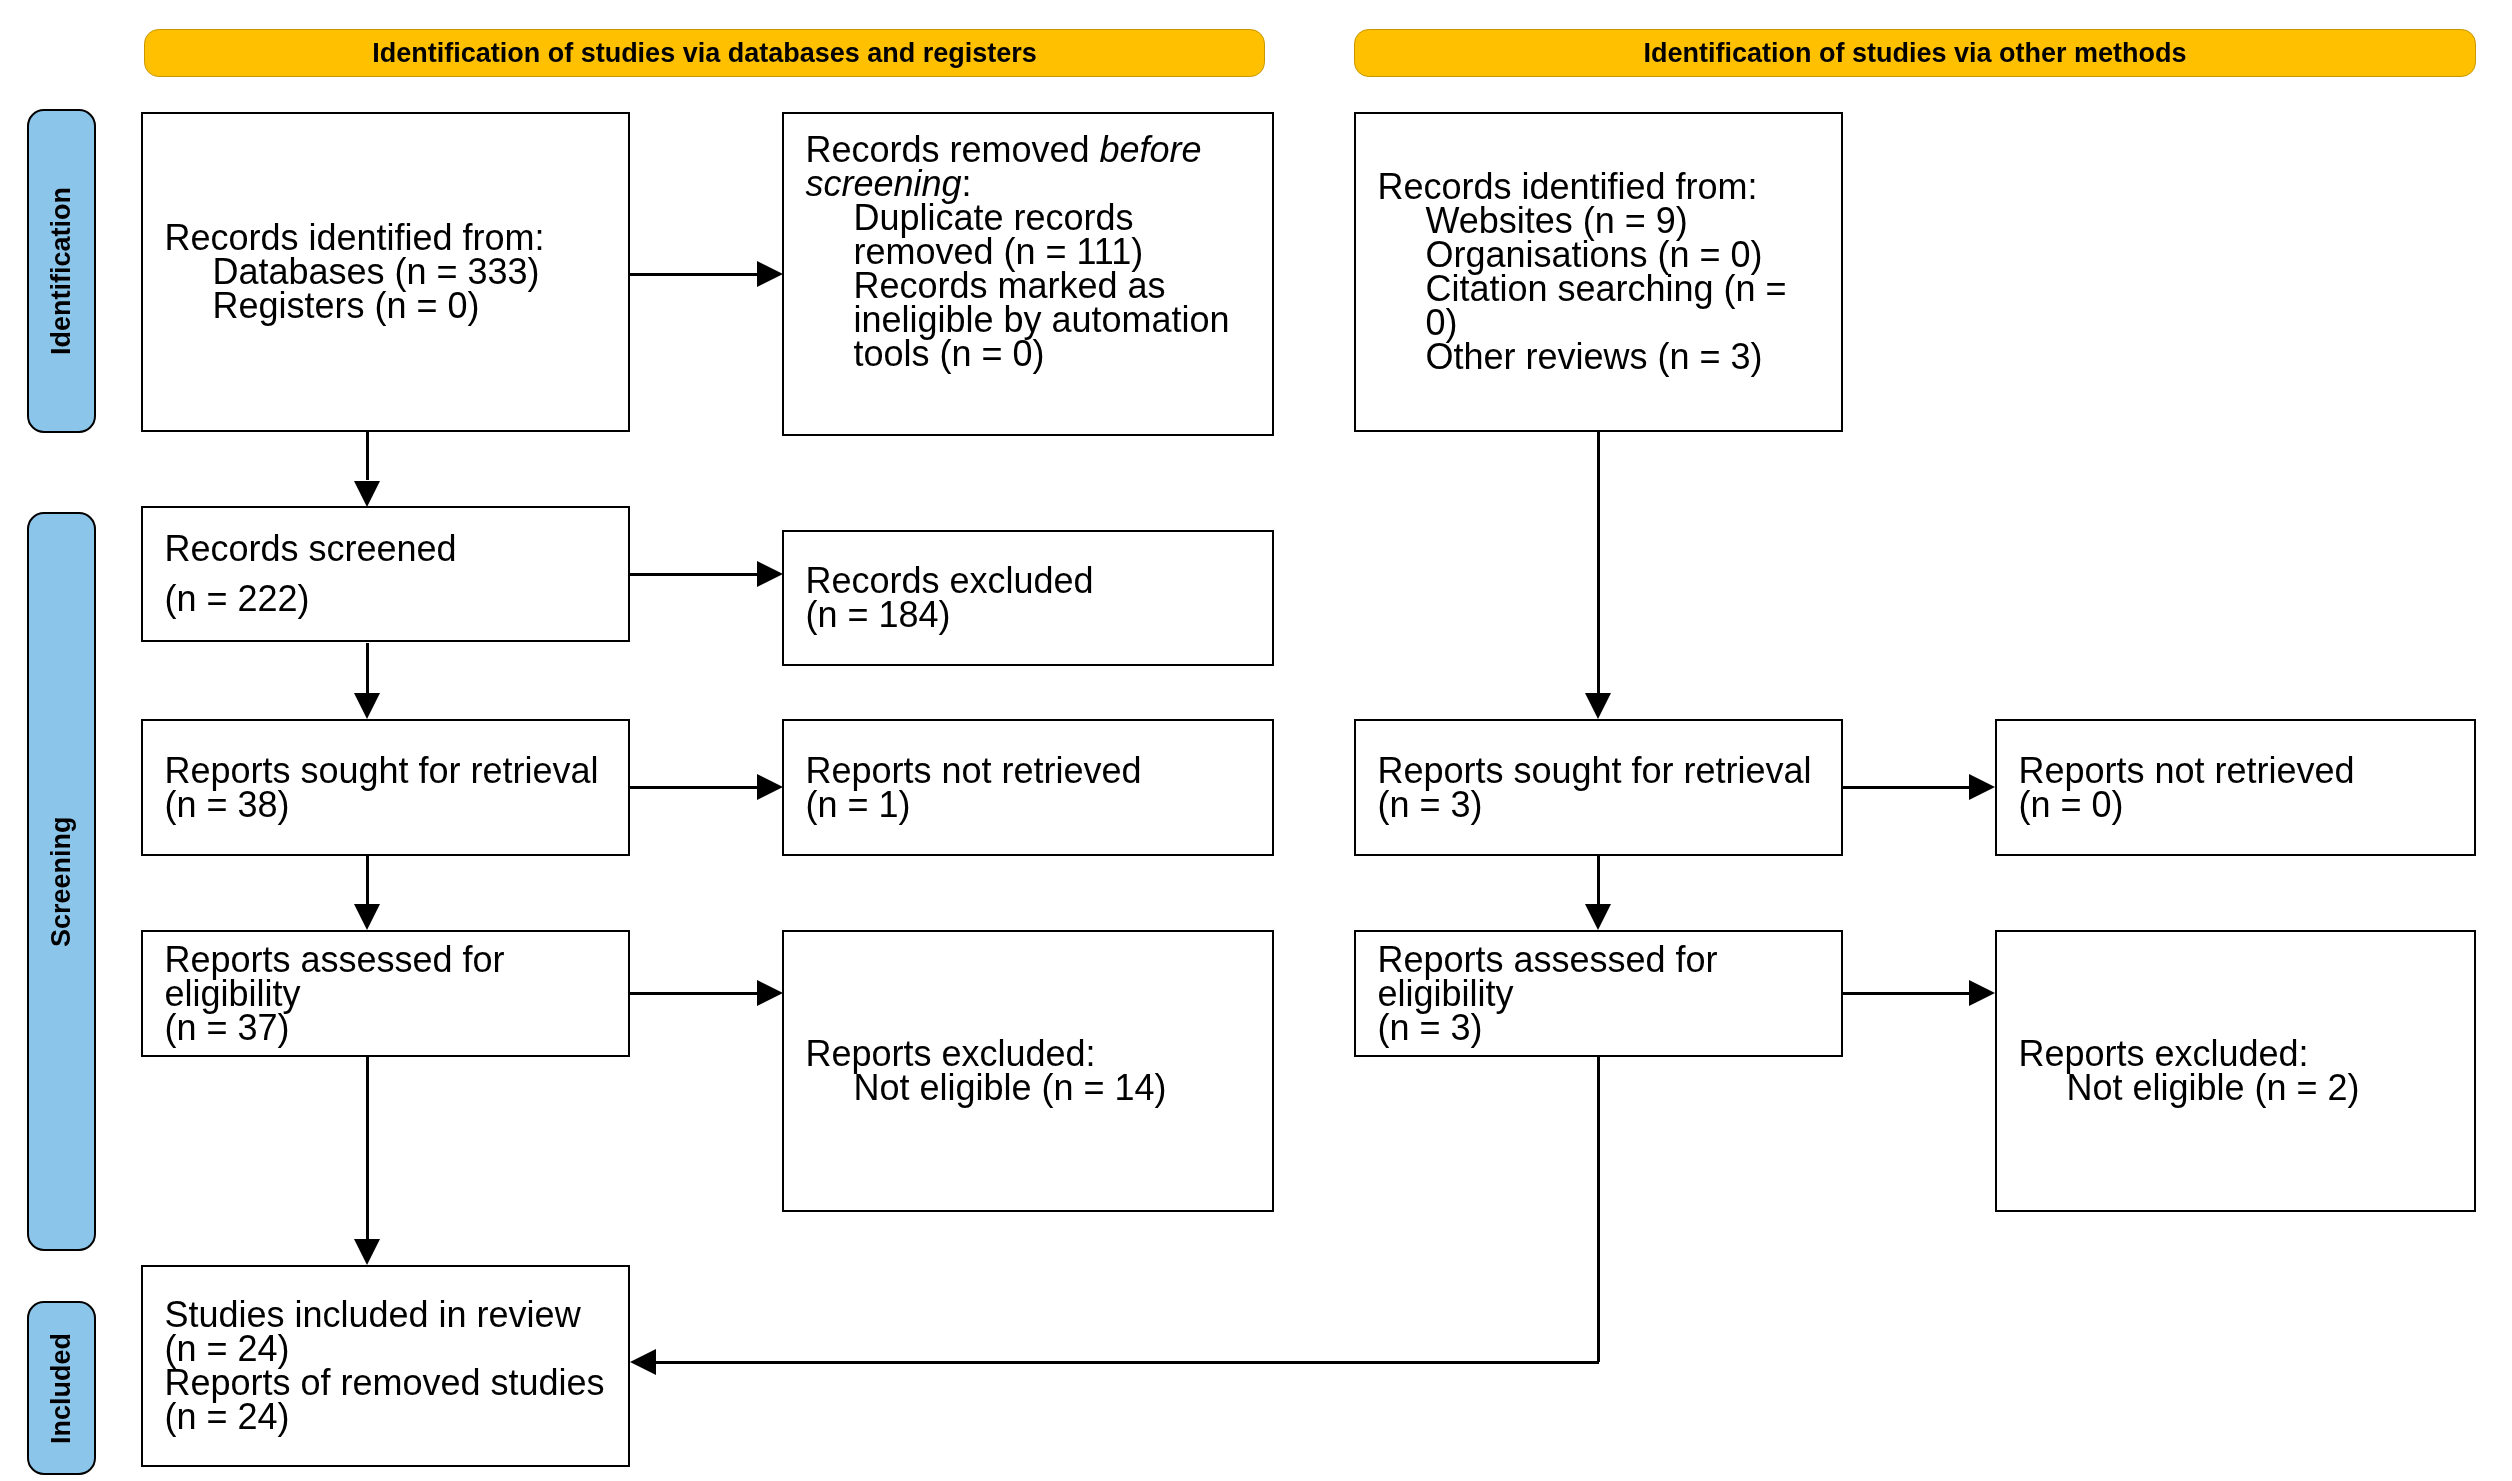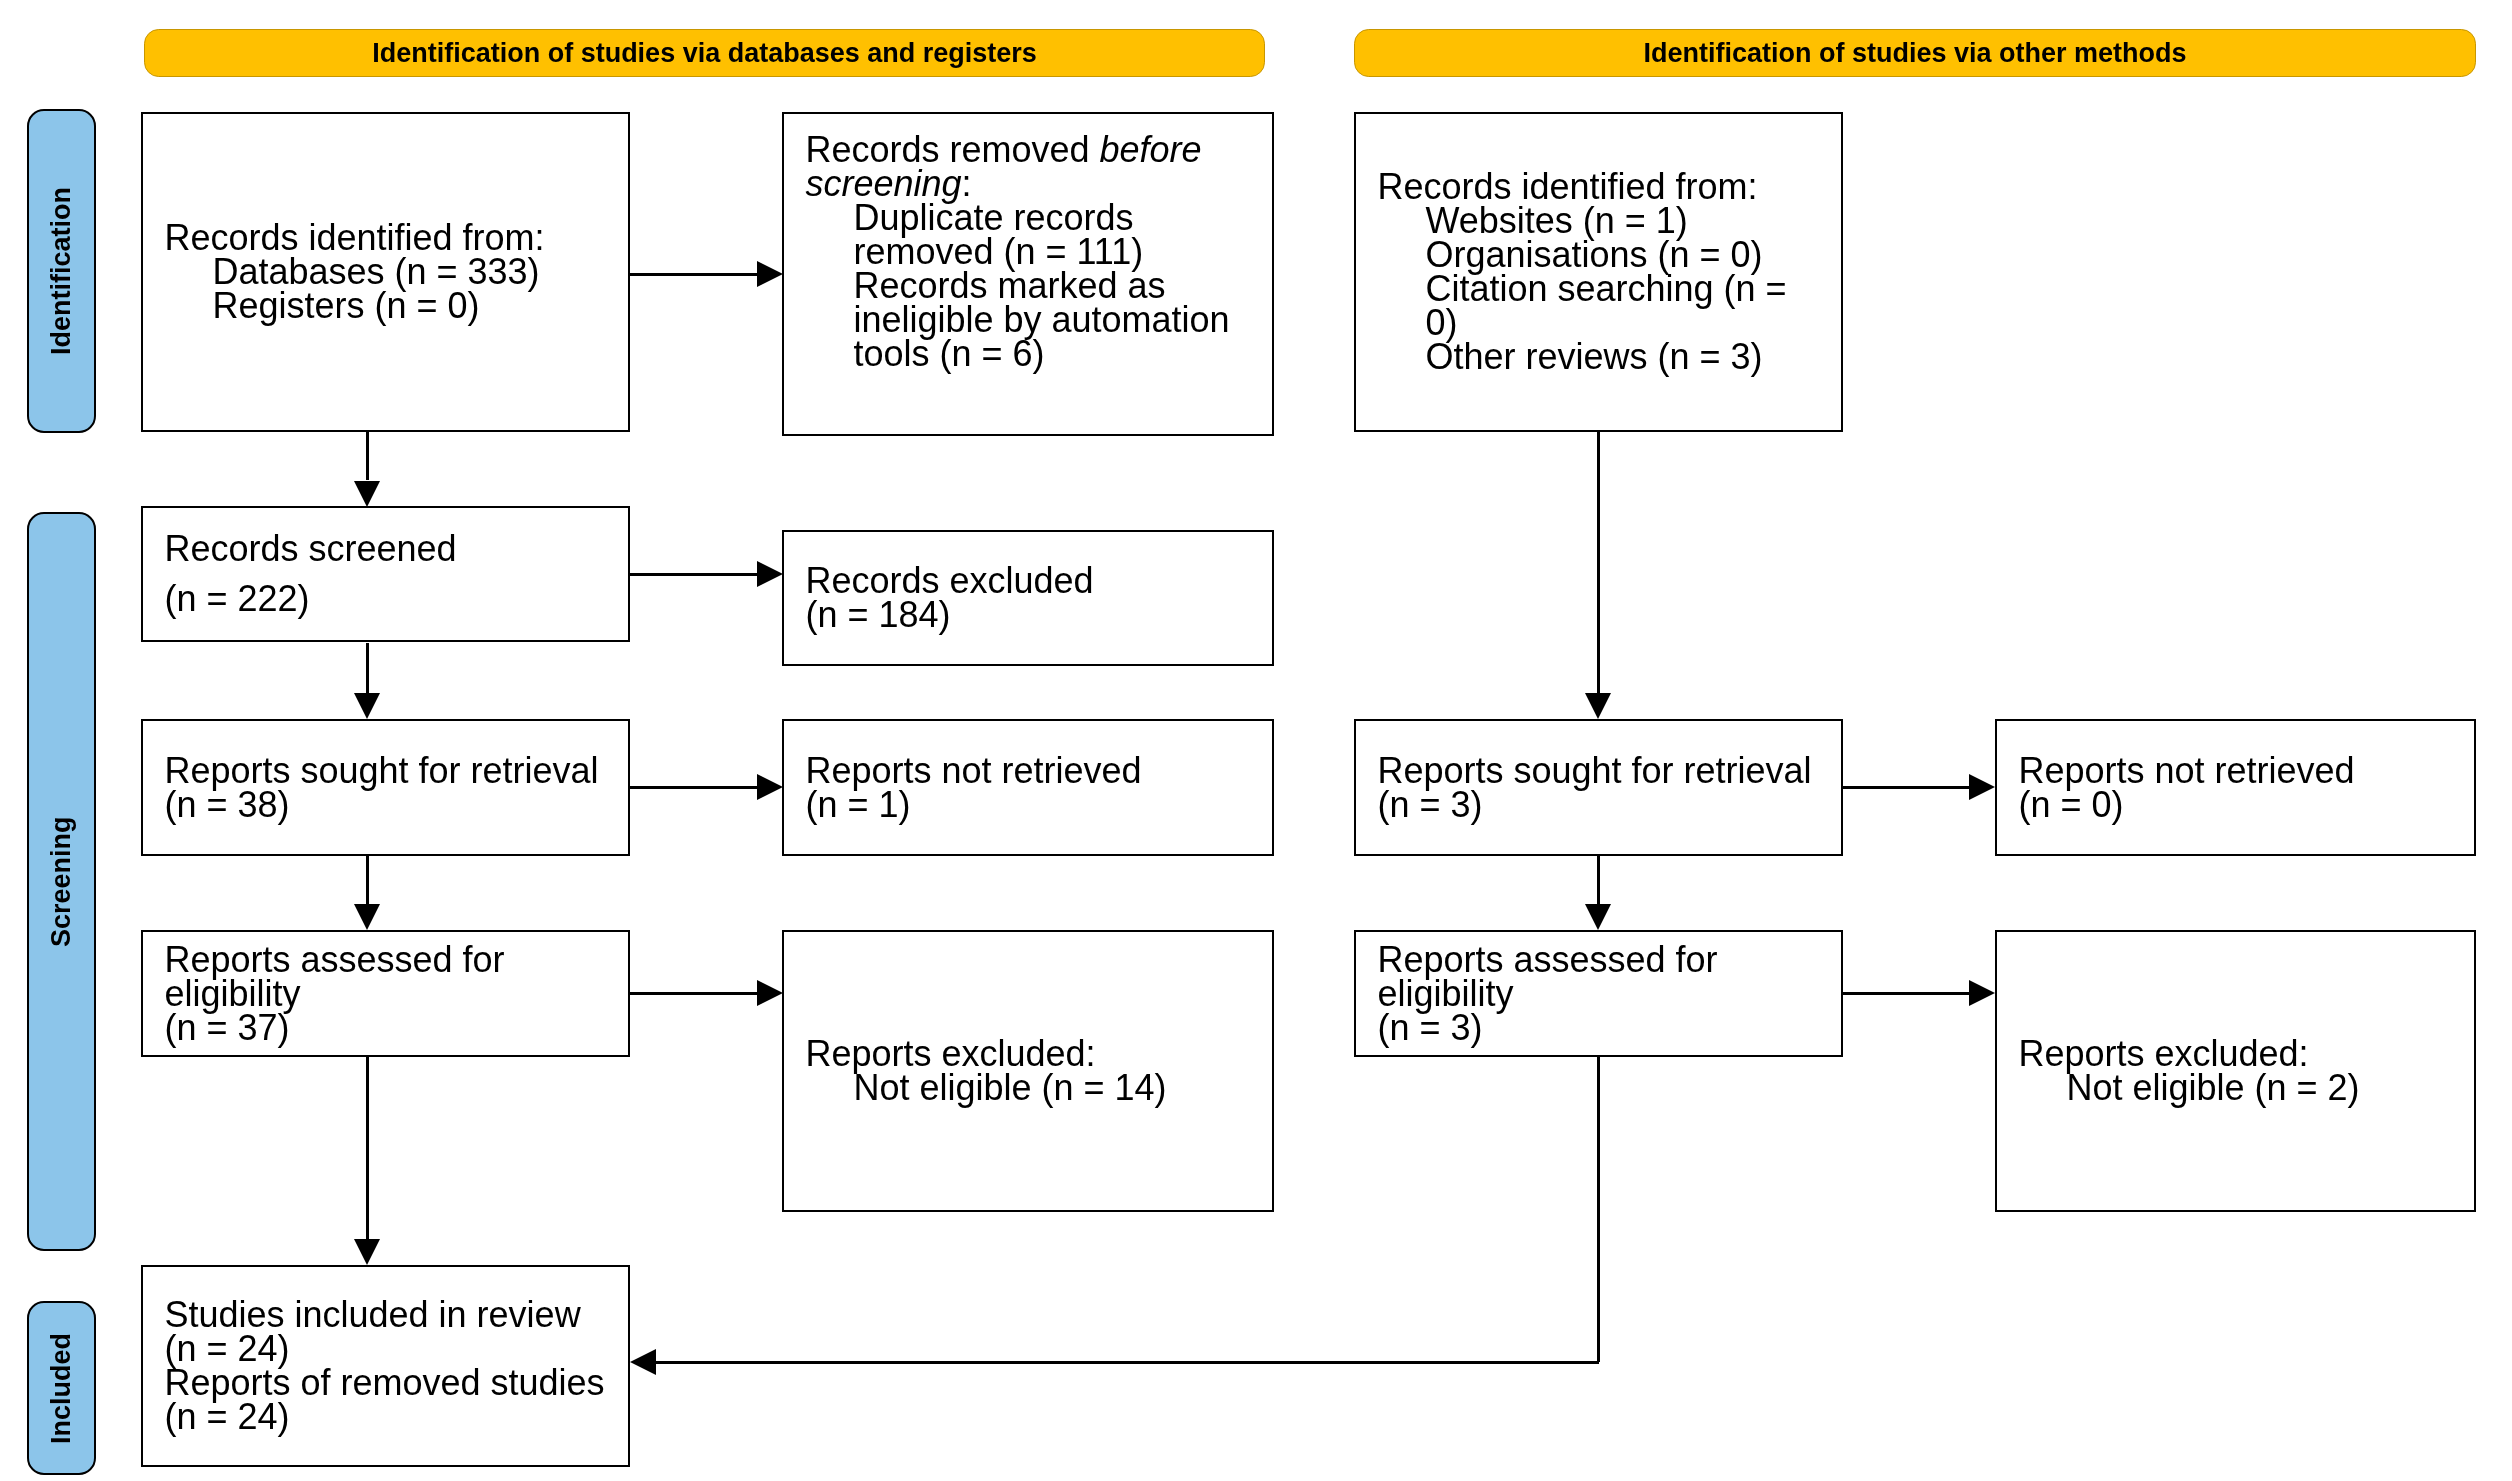--- a/index.html
+++ b/index.html
@@ -77,21 +77,21 @@
 
   <div class="box" style="left:141px;top:112px;width:489px;height:320px;">
     <div>Records identified from:</div>
     <div class="indent">Databases (n = 333)</div>
     <div class="indent">Registers (n = 0)</div>
   </div>
 
   <div class="box top-align" style="left:782px;top:112px;width:492px;height:324px;">
     <div><span>Records removed </span><i>before screening</i><span>:</span></div>
     <div class="indent">Duplicate records removed (n = 111)</div>
-    <div class="indent">Records marked as ineligible by automation tools (n = 6)</div>
+    <div class="indent">Records marked as ineligible by automation tools (n = 0)</div>
   </div>
 
   <div class="box" style="left:141px;top:506px;width:489px;height:136px;gap:16px;">
     <div>Records screened</div>
     <div>(n = 222)</div>
   </div>
 
   <div class="box" style="left:782px;top:530px;width:492px;height:136px;">
     <div>Records excluded</div>
     <div>(n = 184)</div>
@@ -112,21 +112,21 @@
     <div>(n = 37)</div>
   </div>
 
   <div class="box" style="left:782px;top:930px;width:492px;height:282px;">
     <div>Reports excluded:</div>
     <div class="indent">Not eligible (n = 14)</div>
   </div>
 
   <div class="box" style="left:1354px;top:112px;width:489px;height:320px;">
     <div>Records identified from:</div>
-    <div class="indent">Websites (n = 1)</div>
+    <div class="indent">Websites (n = 9)</div>
     <div class="indent">Organisations (n = 0)</div>
     <div class="indent">Citation searching (n = 0)</div>
     <div class="indent">Other reviews (n = 3)</div>
   </div>
 
   <div class="box" style="left:1354px;top:719px;width:489px;height:137px;">
     <div>Reports sought for retrieval</div>
     <div>(n = 3)</div>
   </div>
 

